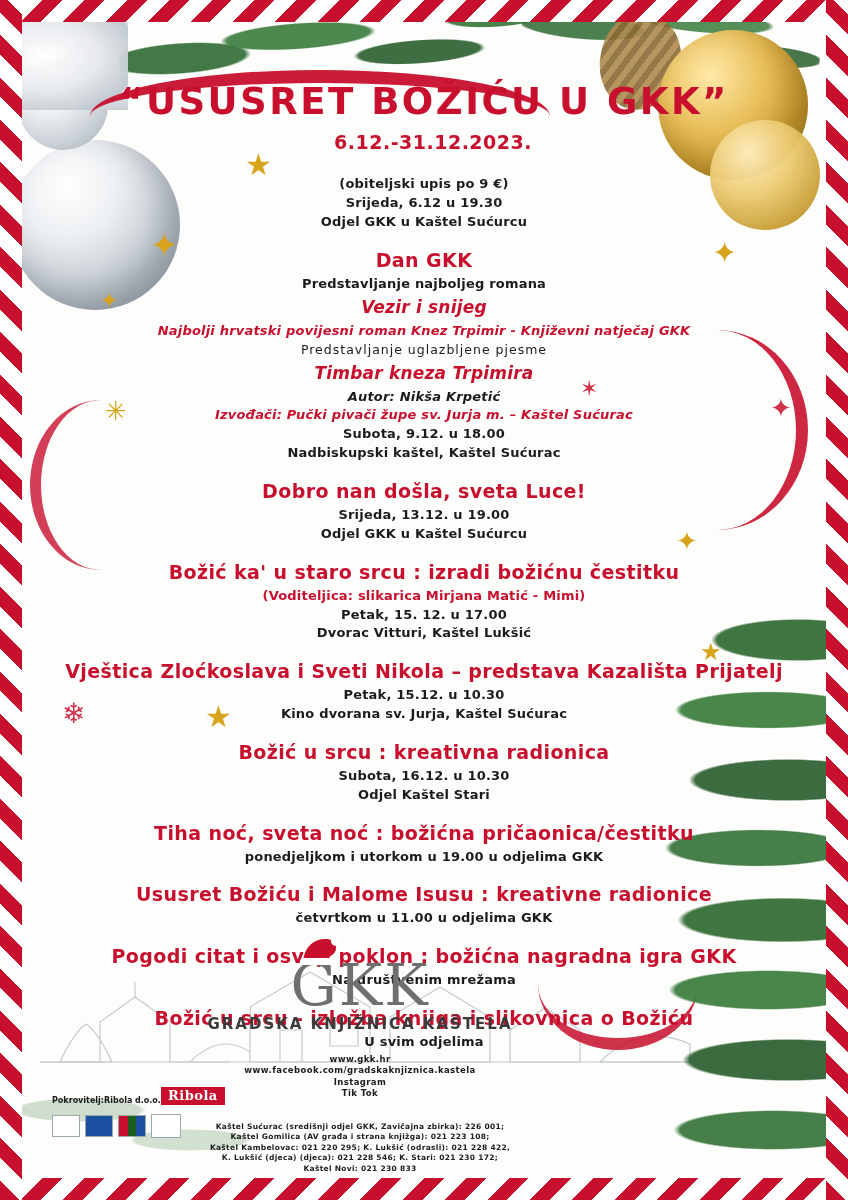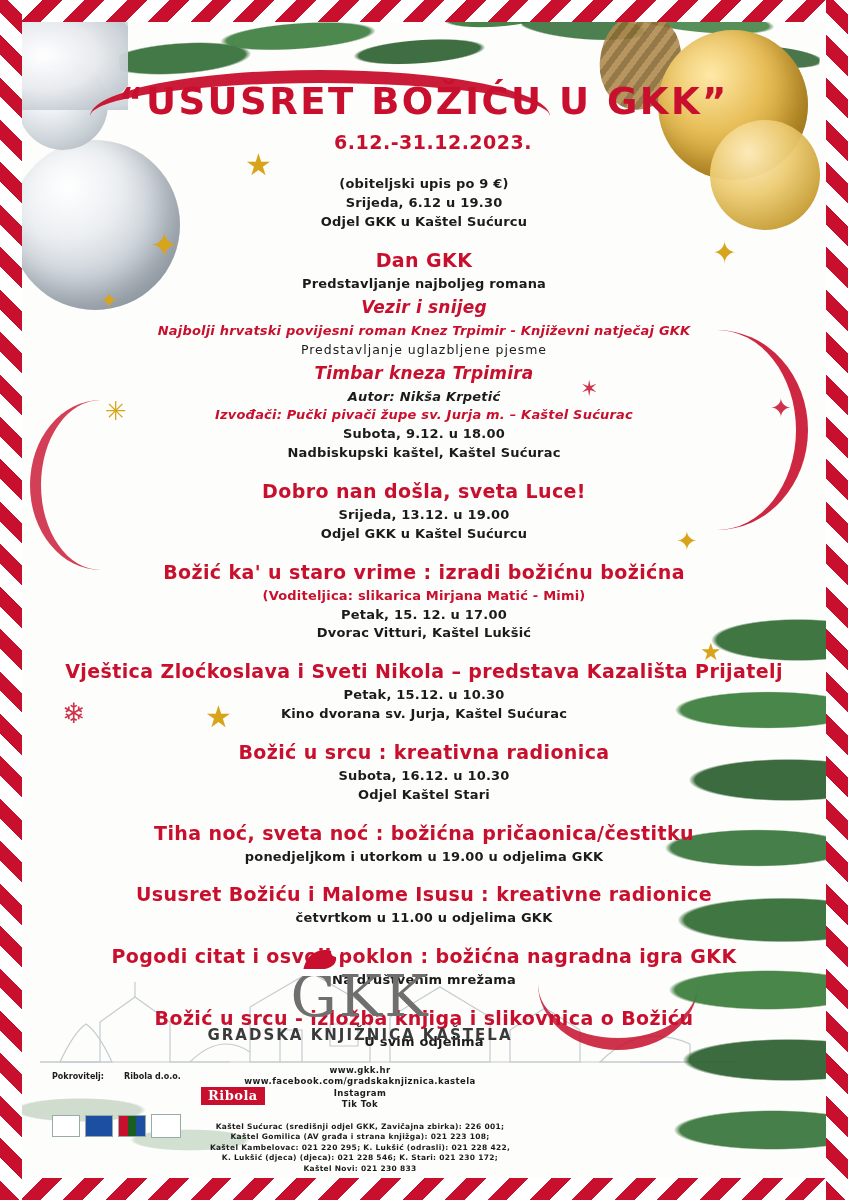--- a/index.html
+++ b/index.html
@@ -230,29 +230,29 @@
     color: #3a3a3a;
     margin-top: 2px;
   }
   .web { font-size: 8.5px; font-weight: bold; color: #1b1b1b; line-height: 1.35; letter-spacing: .4px; margin-top: 21px;}
   .addresses {
     font-size: 7.5px;
     font-weight: bold;
     color: #1b1b1b;
     line-height: 1.4;
     letter-spacing: .3px;
-    margin-top: 11px;
+    margin-top: 22px;
   }
   .sponsors {
     position: absolute;
     left: 52px; bottom: 62px;
     z-index: 6;
     text-align: left;
   }
-  .sponsor-row { display: flex; align-items: flex-start; gap: 20px; }
+  .sponsor-row { display: flex; align-items: flex-end; gap: 0; }
   .sponsor-label { font-size: 8px; font-weight: bold; color: #1b1b1b; }
   .ribola {
     font-family: "DejaVu Serif", serif;
     font-size: 13px; font-weight: bold;
     color: #ffffff; background: #c8102e;
     padding: 1px 7px 2px 7px;
     letter-spacing: .5px;
     margin-top: 15px;
   }
   .eu-logos { display: flex; gap: 5px; margin-top: 9px; align-items: center; }
@@ -335,21 +335,21 @@
           <div class="ev-line red italic">Izvođači: Pučki pivači župe sv. Jurja m. – Kaštel Sućurac</div>
           <div class="ev-line">Subota, 9.12. u 18.00</div>
           <div class="ev-line">Nadbiskupski kaštel, Kaštel Sućurac</div>
         </div>
         <div class="event">
           <div class="ev-title">Dobro nan došla, sveta Luce!</div>
           <div class="ev-line">Srijeda, 13.12. u 19.00</div>
           <div class="ev-line">Odjel GKK u Kaštel Sućurcu</div>
         </div>
         <div class="event">
-          <div class="ev-title">Božić ka' u staro vrime : izradi božićnu božićna</div>
+          <div class="ev-title">Božić ka' u staro srcu : izradi božićnu čestitku</div>
           <div class="ev-line red">(Voditeljica: slikarica Mirjana Matić - Mimi)</div>
           <div class="ev-line">Petak, 15. 12. u 17.00</div>
           <div class="ev-line">Dvorac Vitturi, Kaštel Lukšić</div>
         </div>
         <div class="event">
           <div class="ev-title">Vještica Zloćkoslava i Sveti Nikola – predstava Kazališta Prijatelj</div>
           <div class="ev-line">Petak, 15.12. u 10.30</div>
           <div class="ev-line">Kino dvorana sv. Jurja, Kaštel Sućurac</div>
         </div>
         <div class="event">

